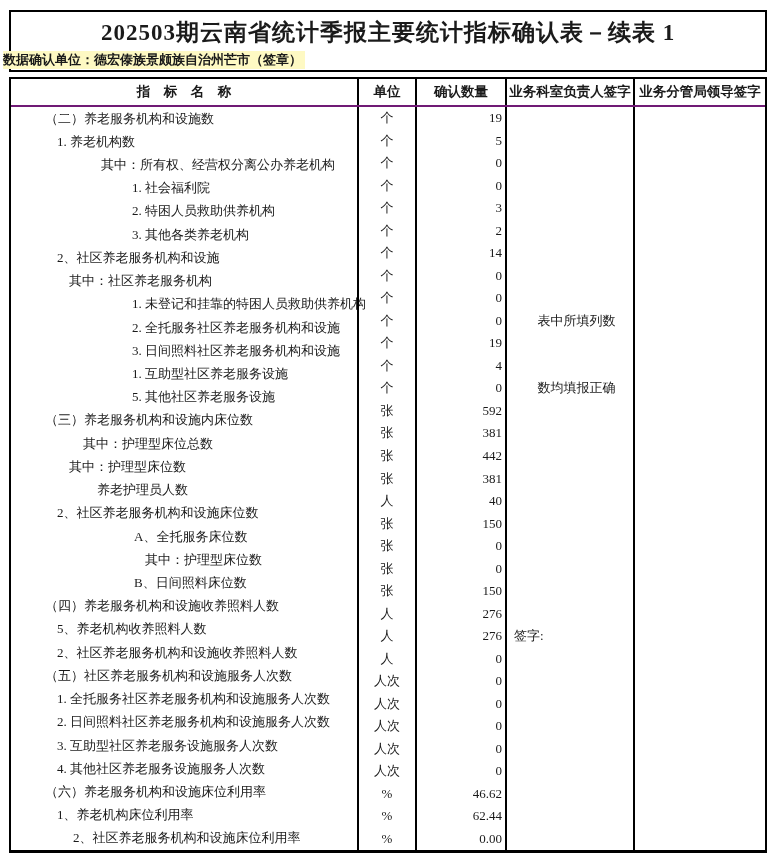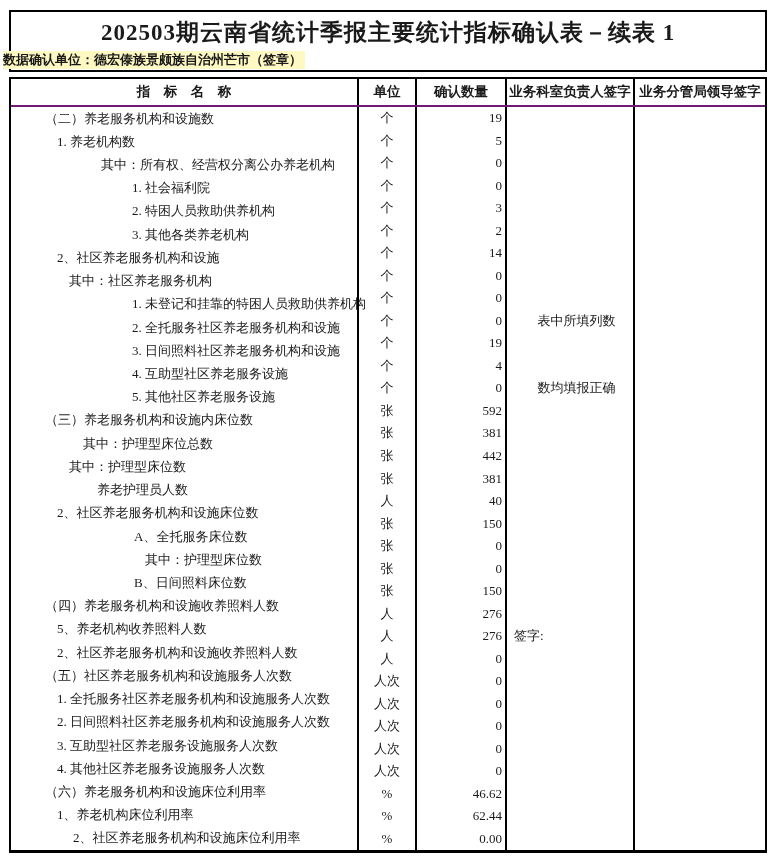--- a/index.html
+++ b/index.html
@@ -113,21 +113,21 @@
           <div class="line name-line" style="padding-left: 46px;">1. 养老机构数</div>
           <div class="line name-line" style="padding-left: 90px;">其中：所有权、经营权分离公办养老机构</div>
           <div class="line name-line" style="padding-left: 121px;">1. 社会福利院</div>
           <div class="line name-line" style="padding-left: 121px;">2. 特困人员救助供养机构</div>
           <div class="line name-line" style="padding-left: 121px;">3. 其他各类养老机构</div>
           <div class="line name-line" style="padding-left: 46px;">2、社区养老服务机构和设施</div>
           <div class="line name-line" style="padding-left: 58px;">其中：社区养老服务机构</div>
           <div class="line name-line" style="padding-left: 121px;">1. 未登记和挂靠的特困人员救助供养机构</div>
           <div class="line name-line" style="padding-left: 121px;">2. 全托服务社区养老服务机构和设施</div>
           <div class="line name-line" style="padding-left: 121px;">3. 日间照料社区养老服务机构和设施</div>
-          <div class="line name-line" style="padding-left: 121px;">4. 互助型社区养老服务设施</div>
+          <div class="line name-line" style="padding-left: 121px;">1. 互助型社区养老服务设施</div>
           <div class="line name-line" style="padding-left: 121px;">5. 其他社区养老服务设施</div>
           <div class="line name-line" style="padding-left: 34px;">（三）养老服务机构和设施内床位数</div>
           <div class="line name-line" style="padding-left: 72px;">其中：护理型床位总数</div>
           <div class="line name-line" style="padding-left: 58px;">其中：护理型床位数</div>
           <div class="line name-line" style="padding-left: 86px;">养老护理员人数</div>
           <div class="line name-line" style="padding-left: 46px;">2、社区养老服务机构和设施床位数</div>
           <div class="line name-line" style="padding-left: 123px;">A、全托服务床位数</div>
           <div class="line name-line" style="padding-left: 134px;">其中：护理型床位数</div>
           <div class="line name-line" style="padding-left: 123px;">B、日间照料床位数</div>
           <div class="line name-line" style="padding-left: 34px;">（四）养老服务机构和设施收养照料人数</div>

